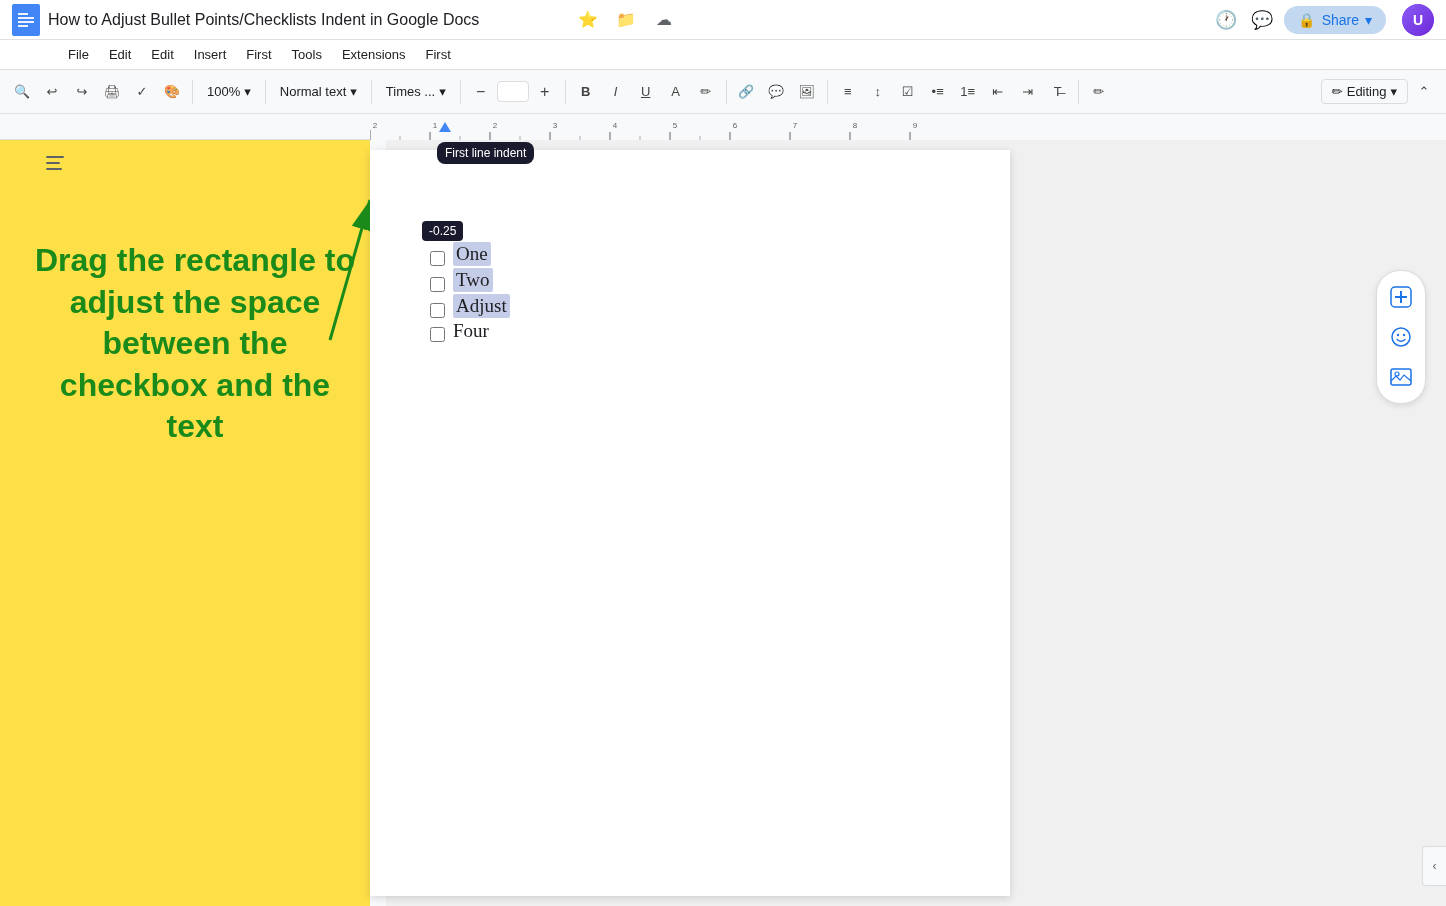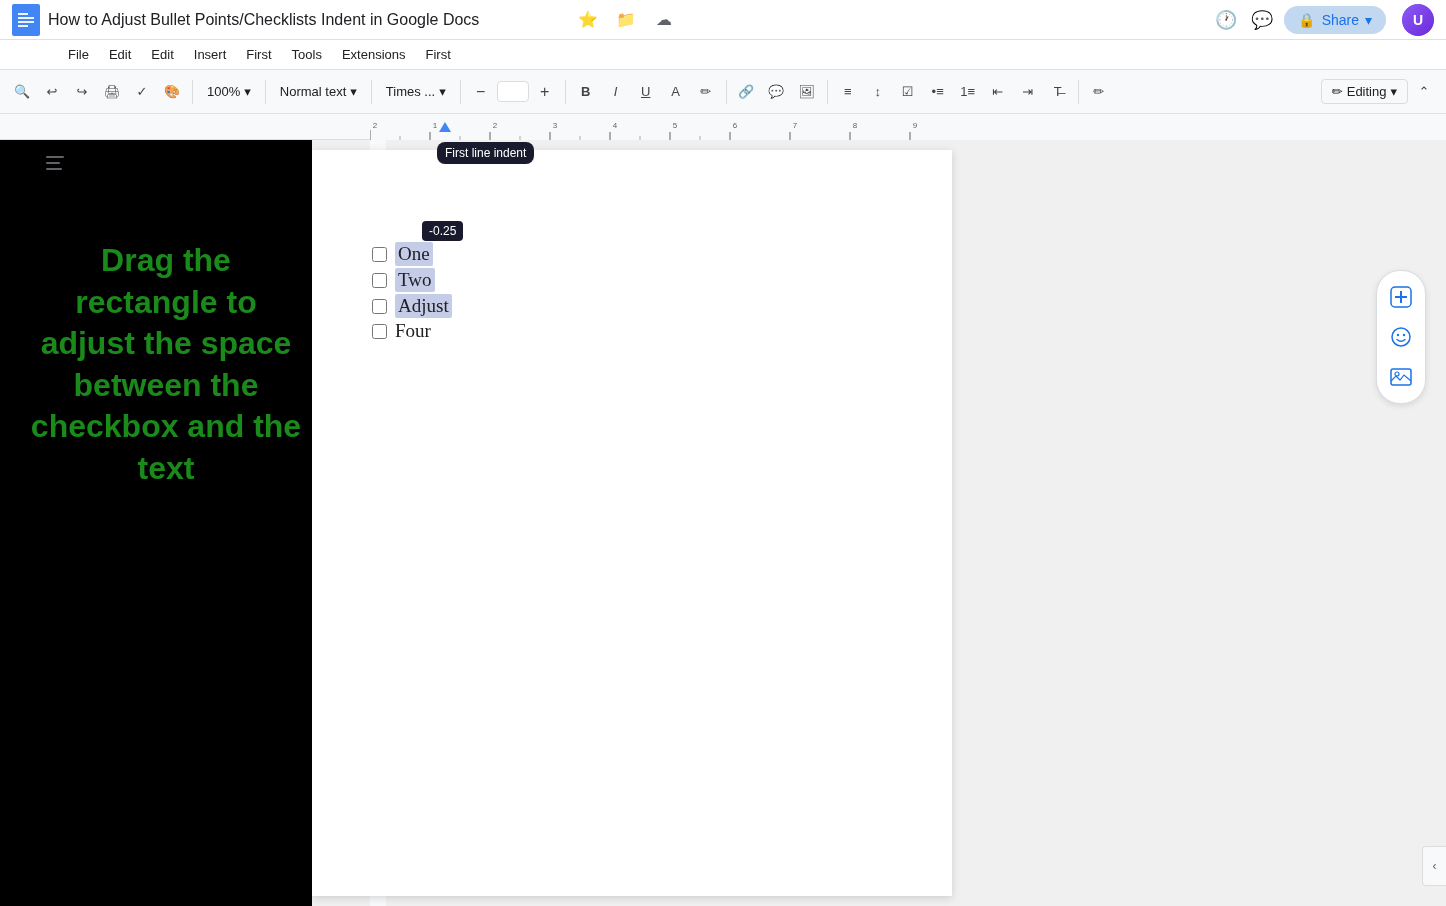--- a/index.html
+++ b/index.html
@@ -166,22 +166,22 @@
 
     
     #main-area {
       display: flex;
       height: calc(906px - 40px - 30px - 44px - 26px);
       position: relative;
     }
 
     
     #annotation-area {
-      width: 312px;
-      background: #000000;
+      width: 370px;
+      background: #fde047;
       position: relative;
       overflow: hidden;
     }
 
     
     #outline-icon {
       position: absolute;
       top: 14px;
       left: 44px;
       color: #5f6368;
@@ -223,21 +223,21 @@
     }
 
     
     #checklist {
       position: absolute;
       top: 92px;
       left: 60px;
     }
     .check-item {
       display: flex;
-      align-items: center;
+      align-items: flex-end;
       gap: 8px;
       margin-bottom: 2px;
       font-family: 'Times New Roman', serif;
       font-size: 19px;
       color: #202124;
     }
     .check-item input[type="checkbox"] {
       width: 15px; height: 15px;
       cursor: pointer;
       flex-shrink: 0;

